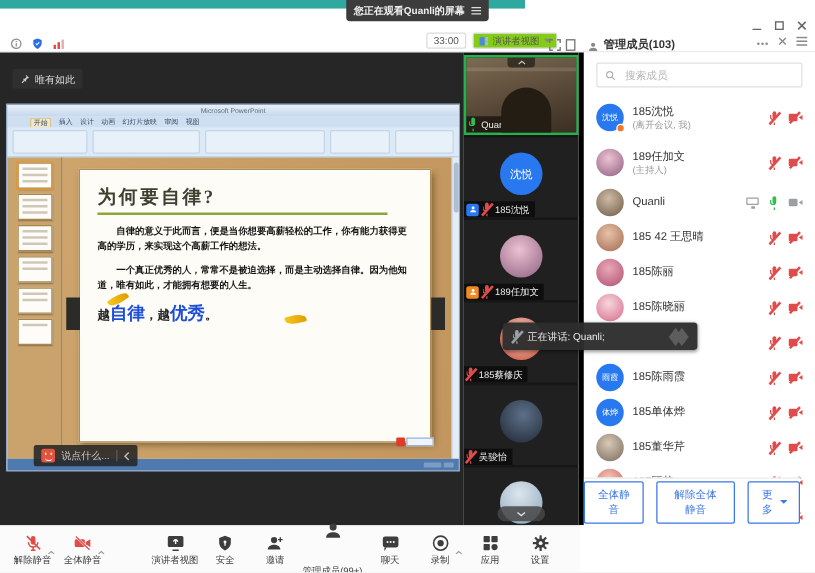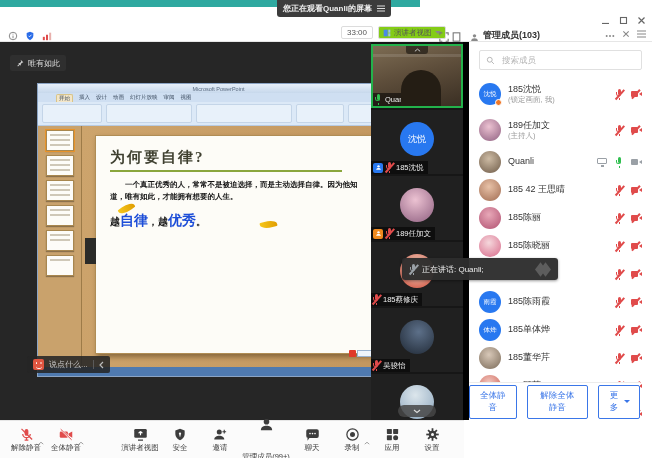--- a/index.html
+++ b/index.html
@@ -23,27 +23,27 @@
   .caret{width:0;height:0;border-left:3px solid transparent;border-right:3px solid transparent;border-top:3px solid #888;}
   .fsicon{position:absolute;left:439px;top:4px;}
   .poicon{position:absolute;left:452px;top:4px;}
   .phead{position:absolute;left:464px;top:0;right:0;height:18px;display:flex;align-items:flex-end;gap:4px;padding:0 6px;}
   .phead .ptitle{font-size:9px;color:#333;font-weight:bold;}
   .phead-icons{margin-left:auto;display:flex;gap:7px;align-items:center;}
   
   .main{position:absolute;left:0;top:42px;right:0;height:378px;display:flex;}
   .shared{position:relative;width:371px;height:378px;background:#262626;overflow:hidden;}
   .vidcol{position:relative;width:92px;height:378px;background:#161616;overflow:hidden;}
-  .panel{position:relative;flex:1;background:#fff;border-left:6px solid #000000;overflow:hidden;}
+  .panel{position:relative;flex:1;background:#fff;border-left:4px solid #000000;overflow:hidden;}
   
   .pinpill{position:absolute;left:10px;top:13px;height:16px;background:#2f2f2f;border-radius:2px;
            display:flex;align-items:center;gap:4px;padding:0 6px;z-index:5;}
   .pinpill span{font-size:8px;color:#ddd;}
   .ppt{position:absolute;left:5px;top:41px;width:363px;height:294px;background:#dce9f7;border:1px solid #8ba4c4;
-       display:flex;flex-direction:column;margin-left:32px;}
+       display:flex;flex-direction:column;}
   .ppt-title{height:9px;background:linear-gradient(#e7f0fa,#c7d8ec);display:flex;align-items:center;justify-content:center;
        font-size:5.5px;color:#5a6b80;}
   .ppt-tabs{height:9px;background:#cfdff2;display:flex;gap:6px;align-items:center;padding:0 18px;font-size:5.5px;color:#3a4a5e;}
   .ppt-tabs b{font-weight:normal;background:#f3e6c8;border:1px solid #d9c488;border-bottom:none;padding:0 2px;border-radius:2px 2px 0 0;}
   .ppt-ribbon{height:24px;background:#dce9f7;border-bottom:1px solid #b8cbe2;display:flex;gap:4px;padding:2px 4px;}
   .rgrp{flex:0 0 auto;background:#e8f1fa;border:1px solid #c4d5e8;border-radius:2px;}
   .ppt-body{flex:1;display:flex;min-height:0;}
   .thumbs{width:44px;background:#c9a26c;border-right:1px solid #9d7b48;display:flex;flex-direction:column;align-items:center;
           padding-top:4px;gap:4px;}
   .thumb{width:28px;height:21px;background:#fdfcf8;border:1px solid #a8874f;box-shadow:0 1px 1px rgba(0,0,0,.3);}
@@ -303,20 +303,21 @@
             <span class="thumb">
                 <i></i>
               </span>
           </div>
           <div class="wood">
             <div class="sbar l"></div>
             <div class="sbar r"></div>
             <div class="slide">
               <div class="stitle">为何要自律?</div>
               <div class="sline"></div>
+              <p class="spara">自律的意义于此而言，便是当你想要高薪轻松的工作，你有能力获得更高的学历，来实现这个高薪工作的想法。</p>
               <p class="spara">一个真正优秀的人，常常不是被迫选择，而是主动选择自律。因为他知道，唯有如此，才能拥有想要的人生。</p>
               <div class="stag">
                 <span class="leaf a"></span>
                 <span class="leaf b"></span>
                 <span class="n">越</span><span class="r">自律</span><span class="n">，越</span><span class="r">优秀</span><span class="n">。</span>
               </div>
             </div>
             <div class="widget">
                 <span class="wr"></span>
                 <span class="wb"></span>
@@ -435,21 +436,21 @@
       </div>
       <div class="mlist">
 
         <div class="mrow two">
           <span class="av blue">
               <span>沈悦</span>
               <span class="dot"></span>
             </span>
           <span class="mtxt">
               <span class="mname">185沈悦</span>
-              <span class="msub">(锁定画面, 我)</span>
+              <span class="msub">(离开会议, 我)</span>
             </span>
           <span class="mics">
               <span class="mi off red">
                 <b></b>
                 <i></i>
                 <u></u>
               </span>
               <span class="ci off red">
                 <b></b>
                 <i></i>

